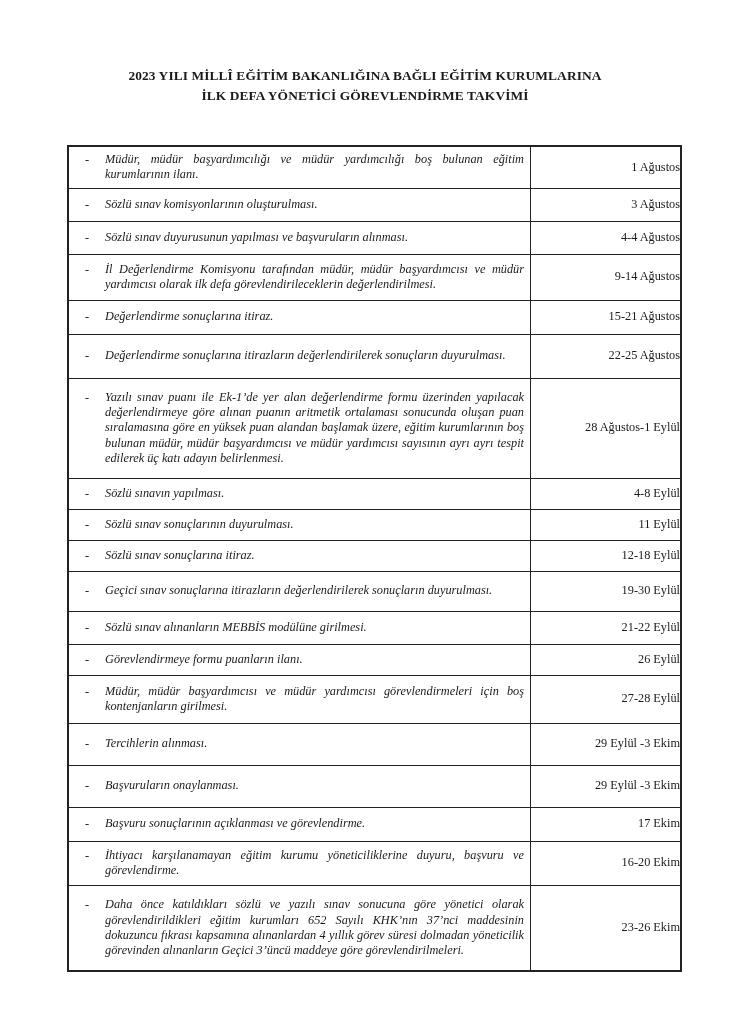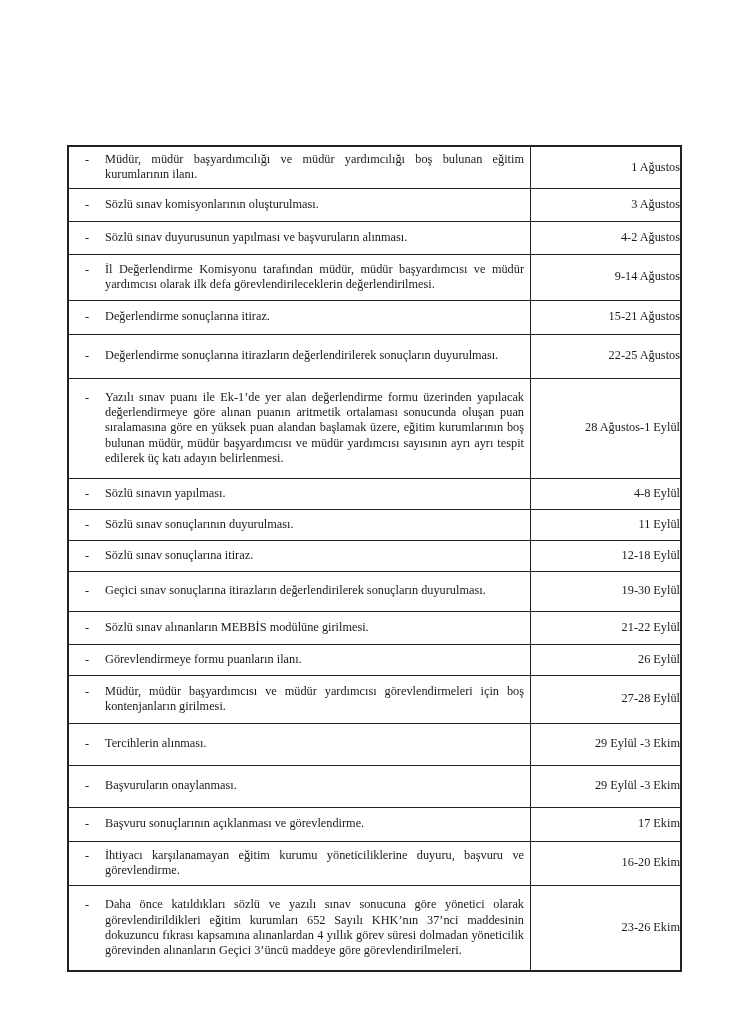--- a/index.html
+++ b/index.html
@@ -57,26 +57,29 @@
       padding: 5px 6px 5px 0;
     }
     .dash {
       width: 36px;
       flex: 0 0 36px;
       text-align: center;
     }
     .desc-text {
       flex: 1;
       text-align: justify;
+      font-style: italic;
     }
   </style>
 </head>
 <body>
 
 <div class="title">
+  <div>2023 YILI MİLLÎ EĞİTİM BAKANLIĞINA BAĞLI EĞİTİM KURUMLARINA</div>
+  <div>İLK DEFA YÖNETİCİ GÖREVLENDİRME TAKVİMİ</div>
 </div>
 
 <table class="schedule">
   <tbody id="schedule-body">
       <tr style="height: 40px;">
         <td class="desc">
           <div class="desc-inner">
             <span class="dash">-</span>
             <span class="desc-text">Müdür, müdür başyardımcılığı ve müdür yardımcılığı boş bulunan eğitim kurumlarının ilanı.</span>
           </div>
@@ -92,21 +95,21 @@
         </td>
         <td class="date">3 Ağustos</td>
       </tr>
       <tr style="height: 33px;">
         <td class="desc">
           <div class="desc-inner">
             <span class="dash">-</span>
             <span class="desc-text">Sözlü sınav duyurusunun yapılması ve başvuruların alınması.</span>
           </div>
         </td>
-        <td class="date">4-2 Ağustos</td>
+        <td class="date">4-4 Ağustos</td>
       </tr>
       <tr style="height: 46px;">
         <td class="desc">
           <div class="desc-inner">
             <span class="dash">-</span>
             <span class="desc-text">İl Değerlendirme Komisyonu tarafından müdür, müdür başyardımcısı ve müdür yardımcısı olarak ilk defa görevlendirileceklerin değerlendirilmesi.</span>
           </div>
         </td>
         <td class="date">9-14 Ağustos</td>
       </tr>

